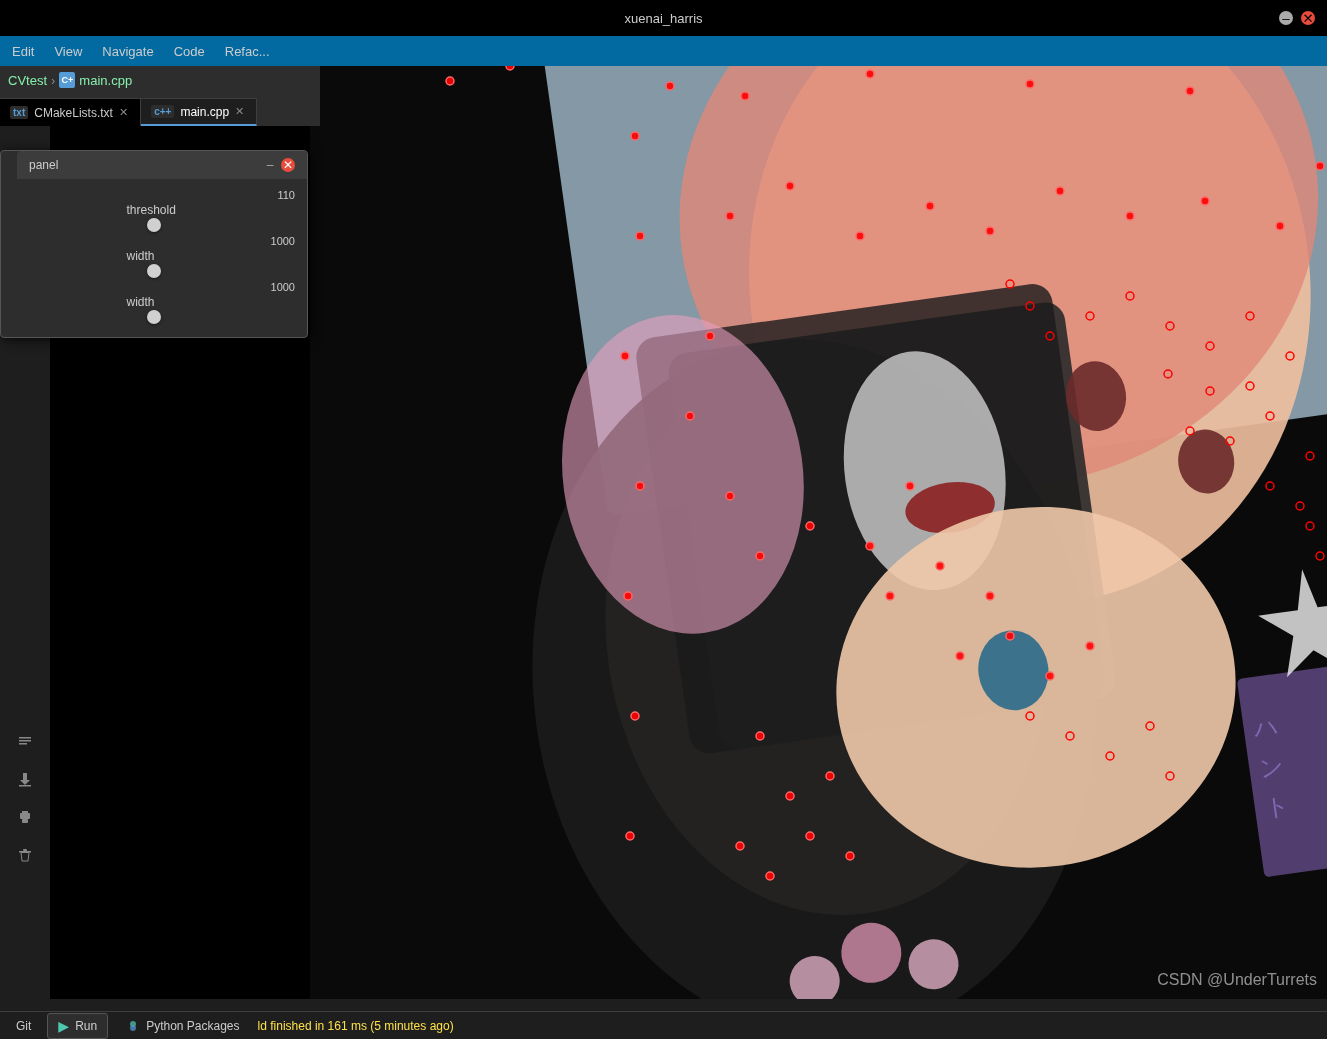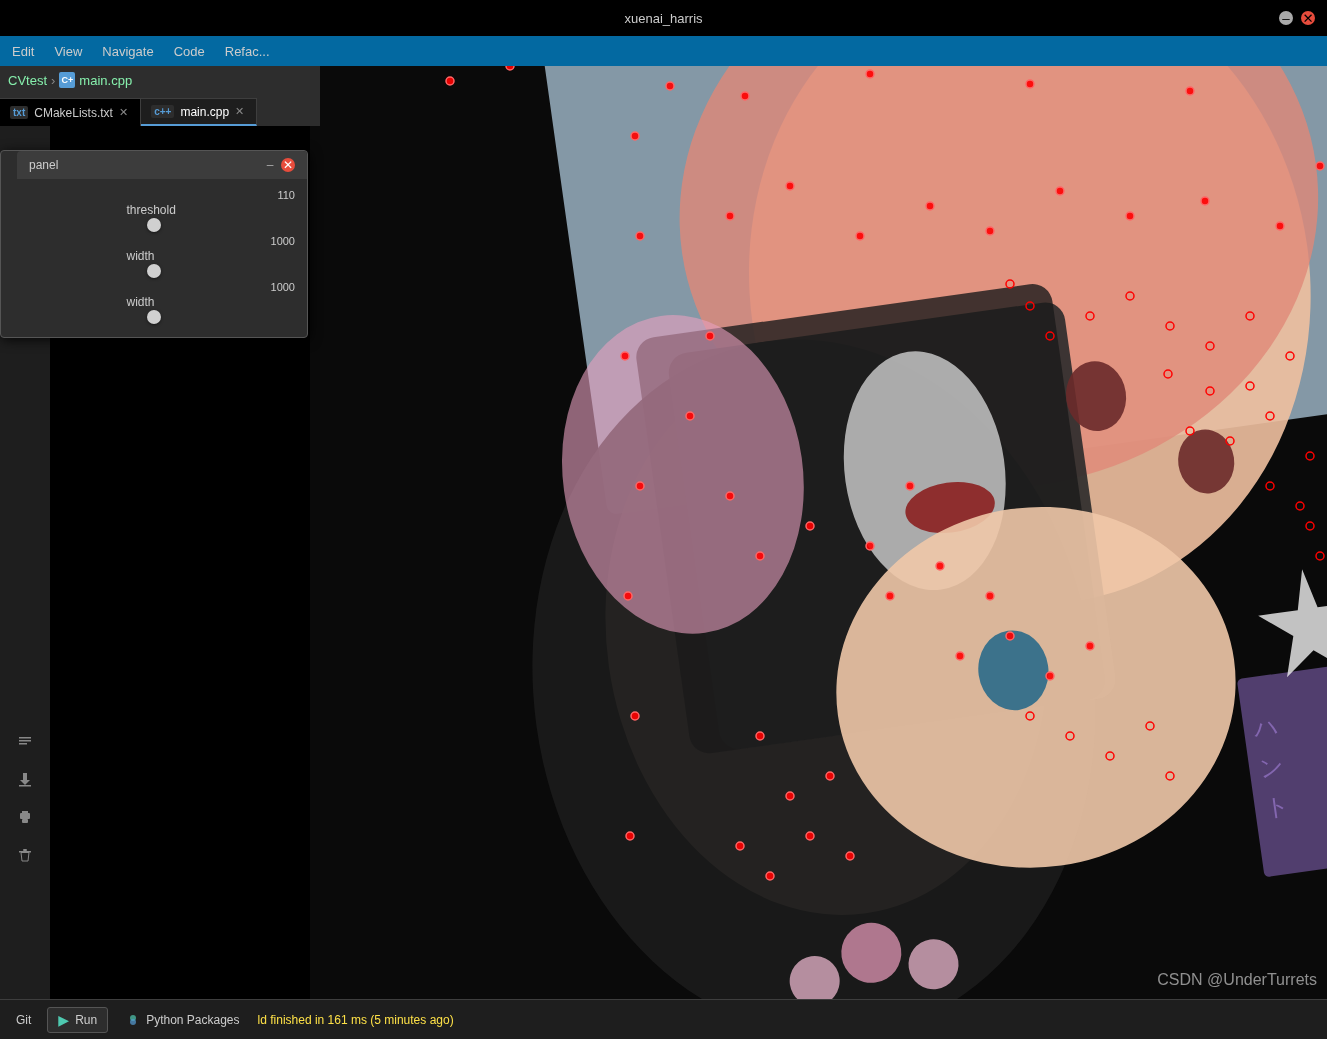--- a/index.html
+++ b/index.html
@@ -262,21 +262,21 @@
       background: #d0d0d0;
       border-radius: 50%;
       cursor: pointer;
       box-shadow: 0 1px 3px rgba(0,0,0,0.5);
     }
 
     
     .status-bar {
       position: absolute;
       bottom: 0; left: 0; right: 0;
-      height: 40px;
+      height: 28px;
       background: #1e1e1e;
       border-top: 1px solid #3e3e3e;
       display: flex;
       align-items: center;
       gap: 8px;
       padding: 0 8px;
       z-index: 100;
     }
     .status-btn {
       display: flex;

